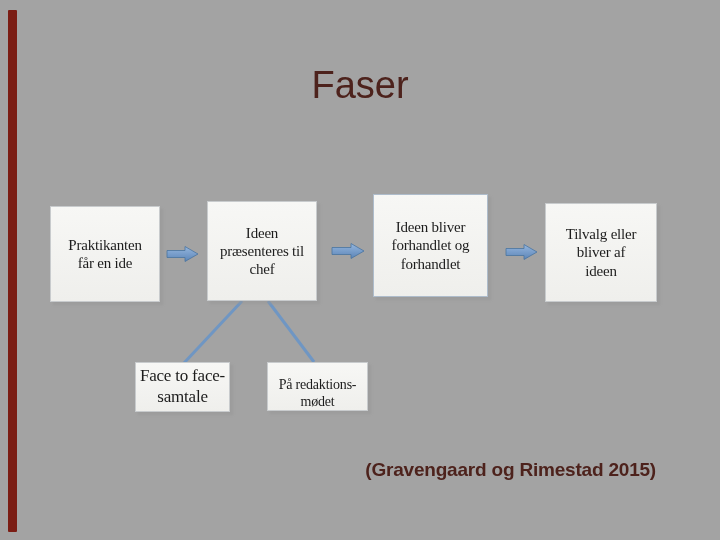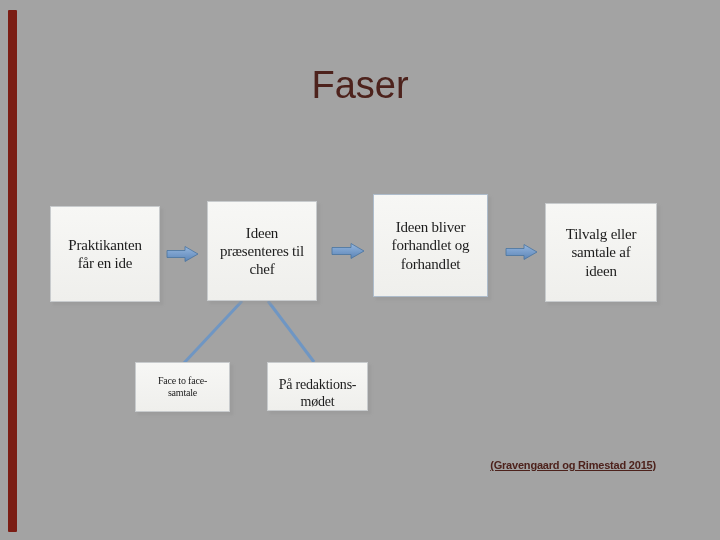--- a/index.html
+++ b/index.html
@@ -23,26 +23,26 @@
     border:1px solid #c8cbcd;
     box-shadow:3px 3px 2px rgba(150,150,150,0.5);
     display:flex;flex-direction:column;align-items:center;justify-content:center;
     font-family:"Liberation Serif",serif;font-size:15px;line-height:1.22;
     color:var(--box-text,#1c1c1c);text-align:center;letter-spacing:-0.2px;
   }
   .box1{left:50px;top:206px;width:110px;height:96px;}
   .box2{left:207px;top:201px;width:110px;height:100px;}
   .box3{left:373px;top:194px;width:115px;height:103px;border-color:#aebccb;}
   .box4{left:545px;top:203px;width:112px;height:99px;}
-  .box5{left:135px;top:362px;width:95px;height:50px;font-size:10px;}
+  .box5{left:135px;top:362px;width:95px;height:50px;font-size:17px;}
   .box6{left:267px;top:362px;width:101px;height:49px;font-size:14px;justify-content:flex-end;}
   .citation{
     position:absolute;top:459px;right:64px;
-    font-family:"Liberation Sans",sans-serif;font-size:11px;font-weight:600;
-    letter-spacing:-0.2px;color:var(--citation-color,#4d221c);text-decoration:underline;
+    font-family:"Liberation Sans",sans-serif;font-size:19px;font-weight:600;
+    letter-spacing:-0.2px;color:var(--citation-color,#4d221c);
   }
   svg.connector-svg{position:absolute;left:0;top:0;pointer-events:none;}
 </style>
 </head>
 <body>
 
 <div class="slide" style="--accent: #7b1d14; --title-color: #4d221c; --citation-color: #4d221c; --box-text: #1c1c1c;">
 
   <div class="accent-bar"></div>
 
@@ -76,21 +76,21 @@
     </div>
 
     <div class="flow-box box3">
       <span>Ideen bliver</span>
       <span>forhandlet og</span>
       <span>forhandlet</span>
     </div>
 
     <div class="flow-box box4">
       <span>Tilvalg eller</span>
-      <span>samtale af</span>
+      <span>bliver af</span>
       <span>ideen</span>
     </div>
 
     <div class="flow-box box5">
       <span>Face to face-</span>
       <span>samtale</span>
     </div>
 
     <div class="flow-box box6">
       <span>På redaktions-</span>

